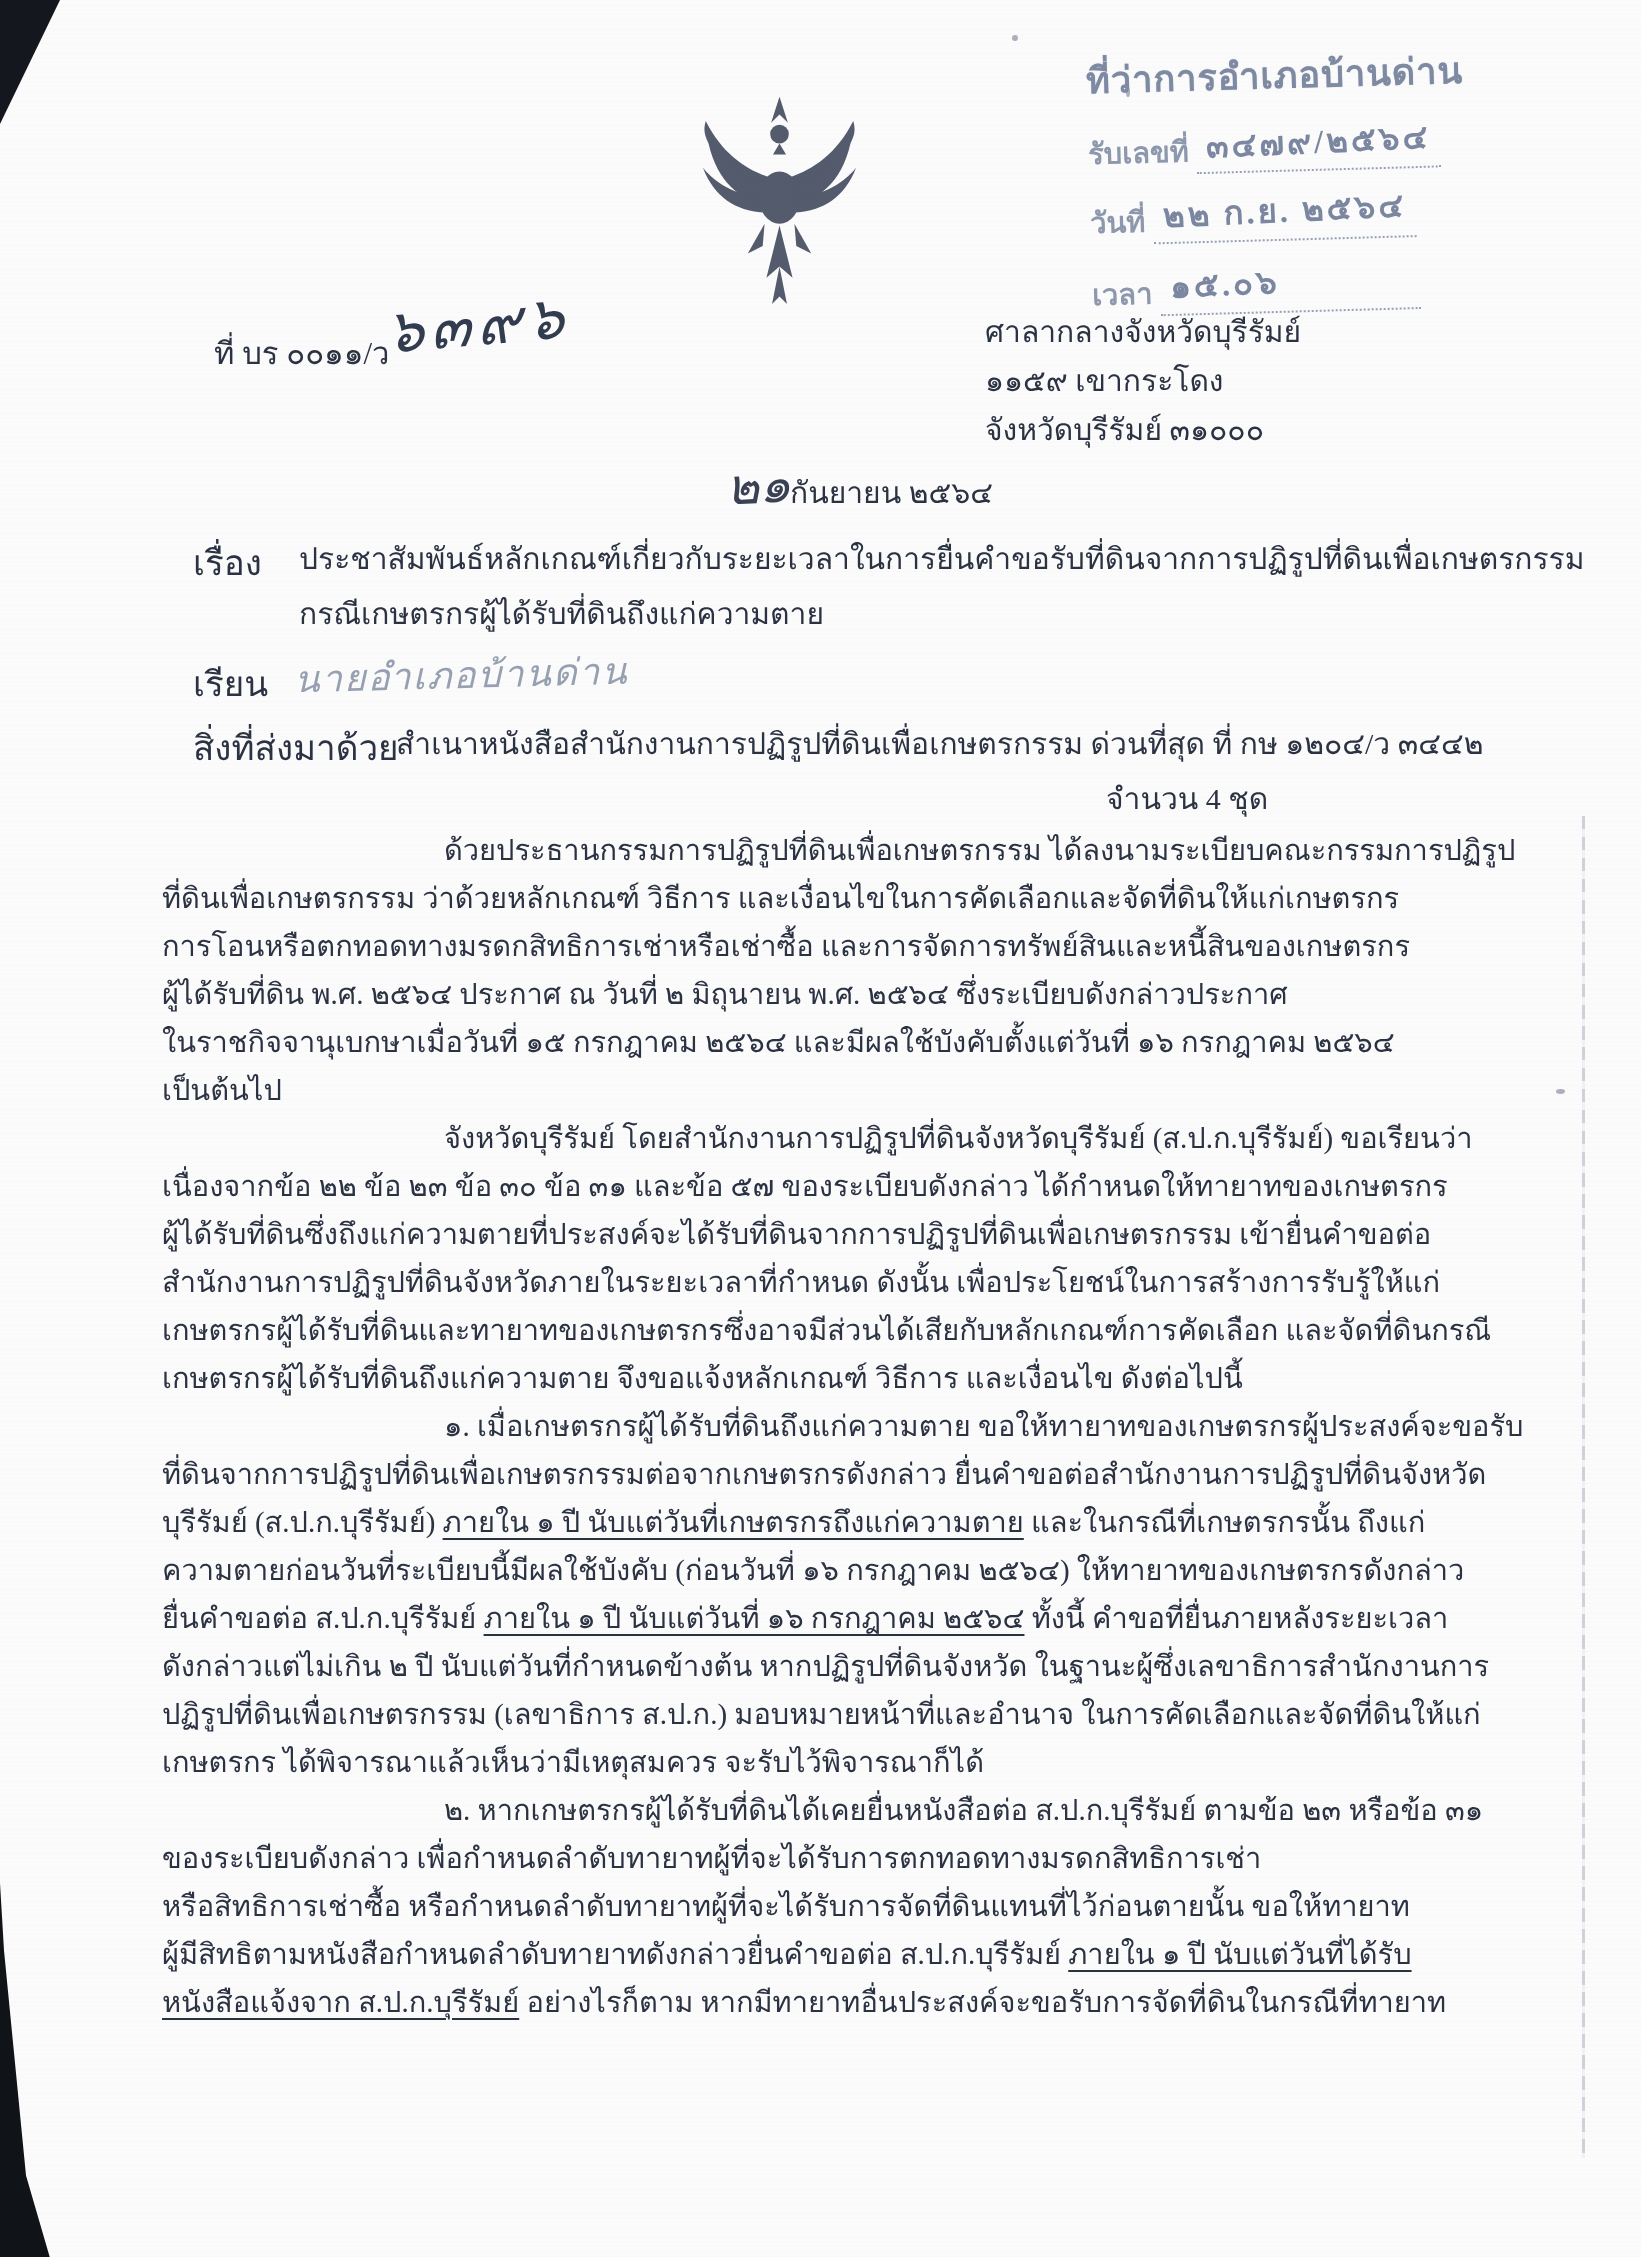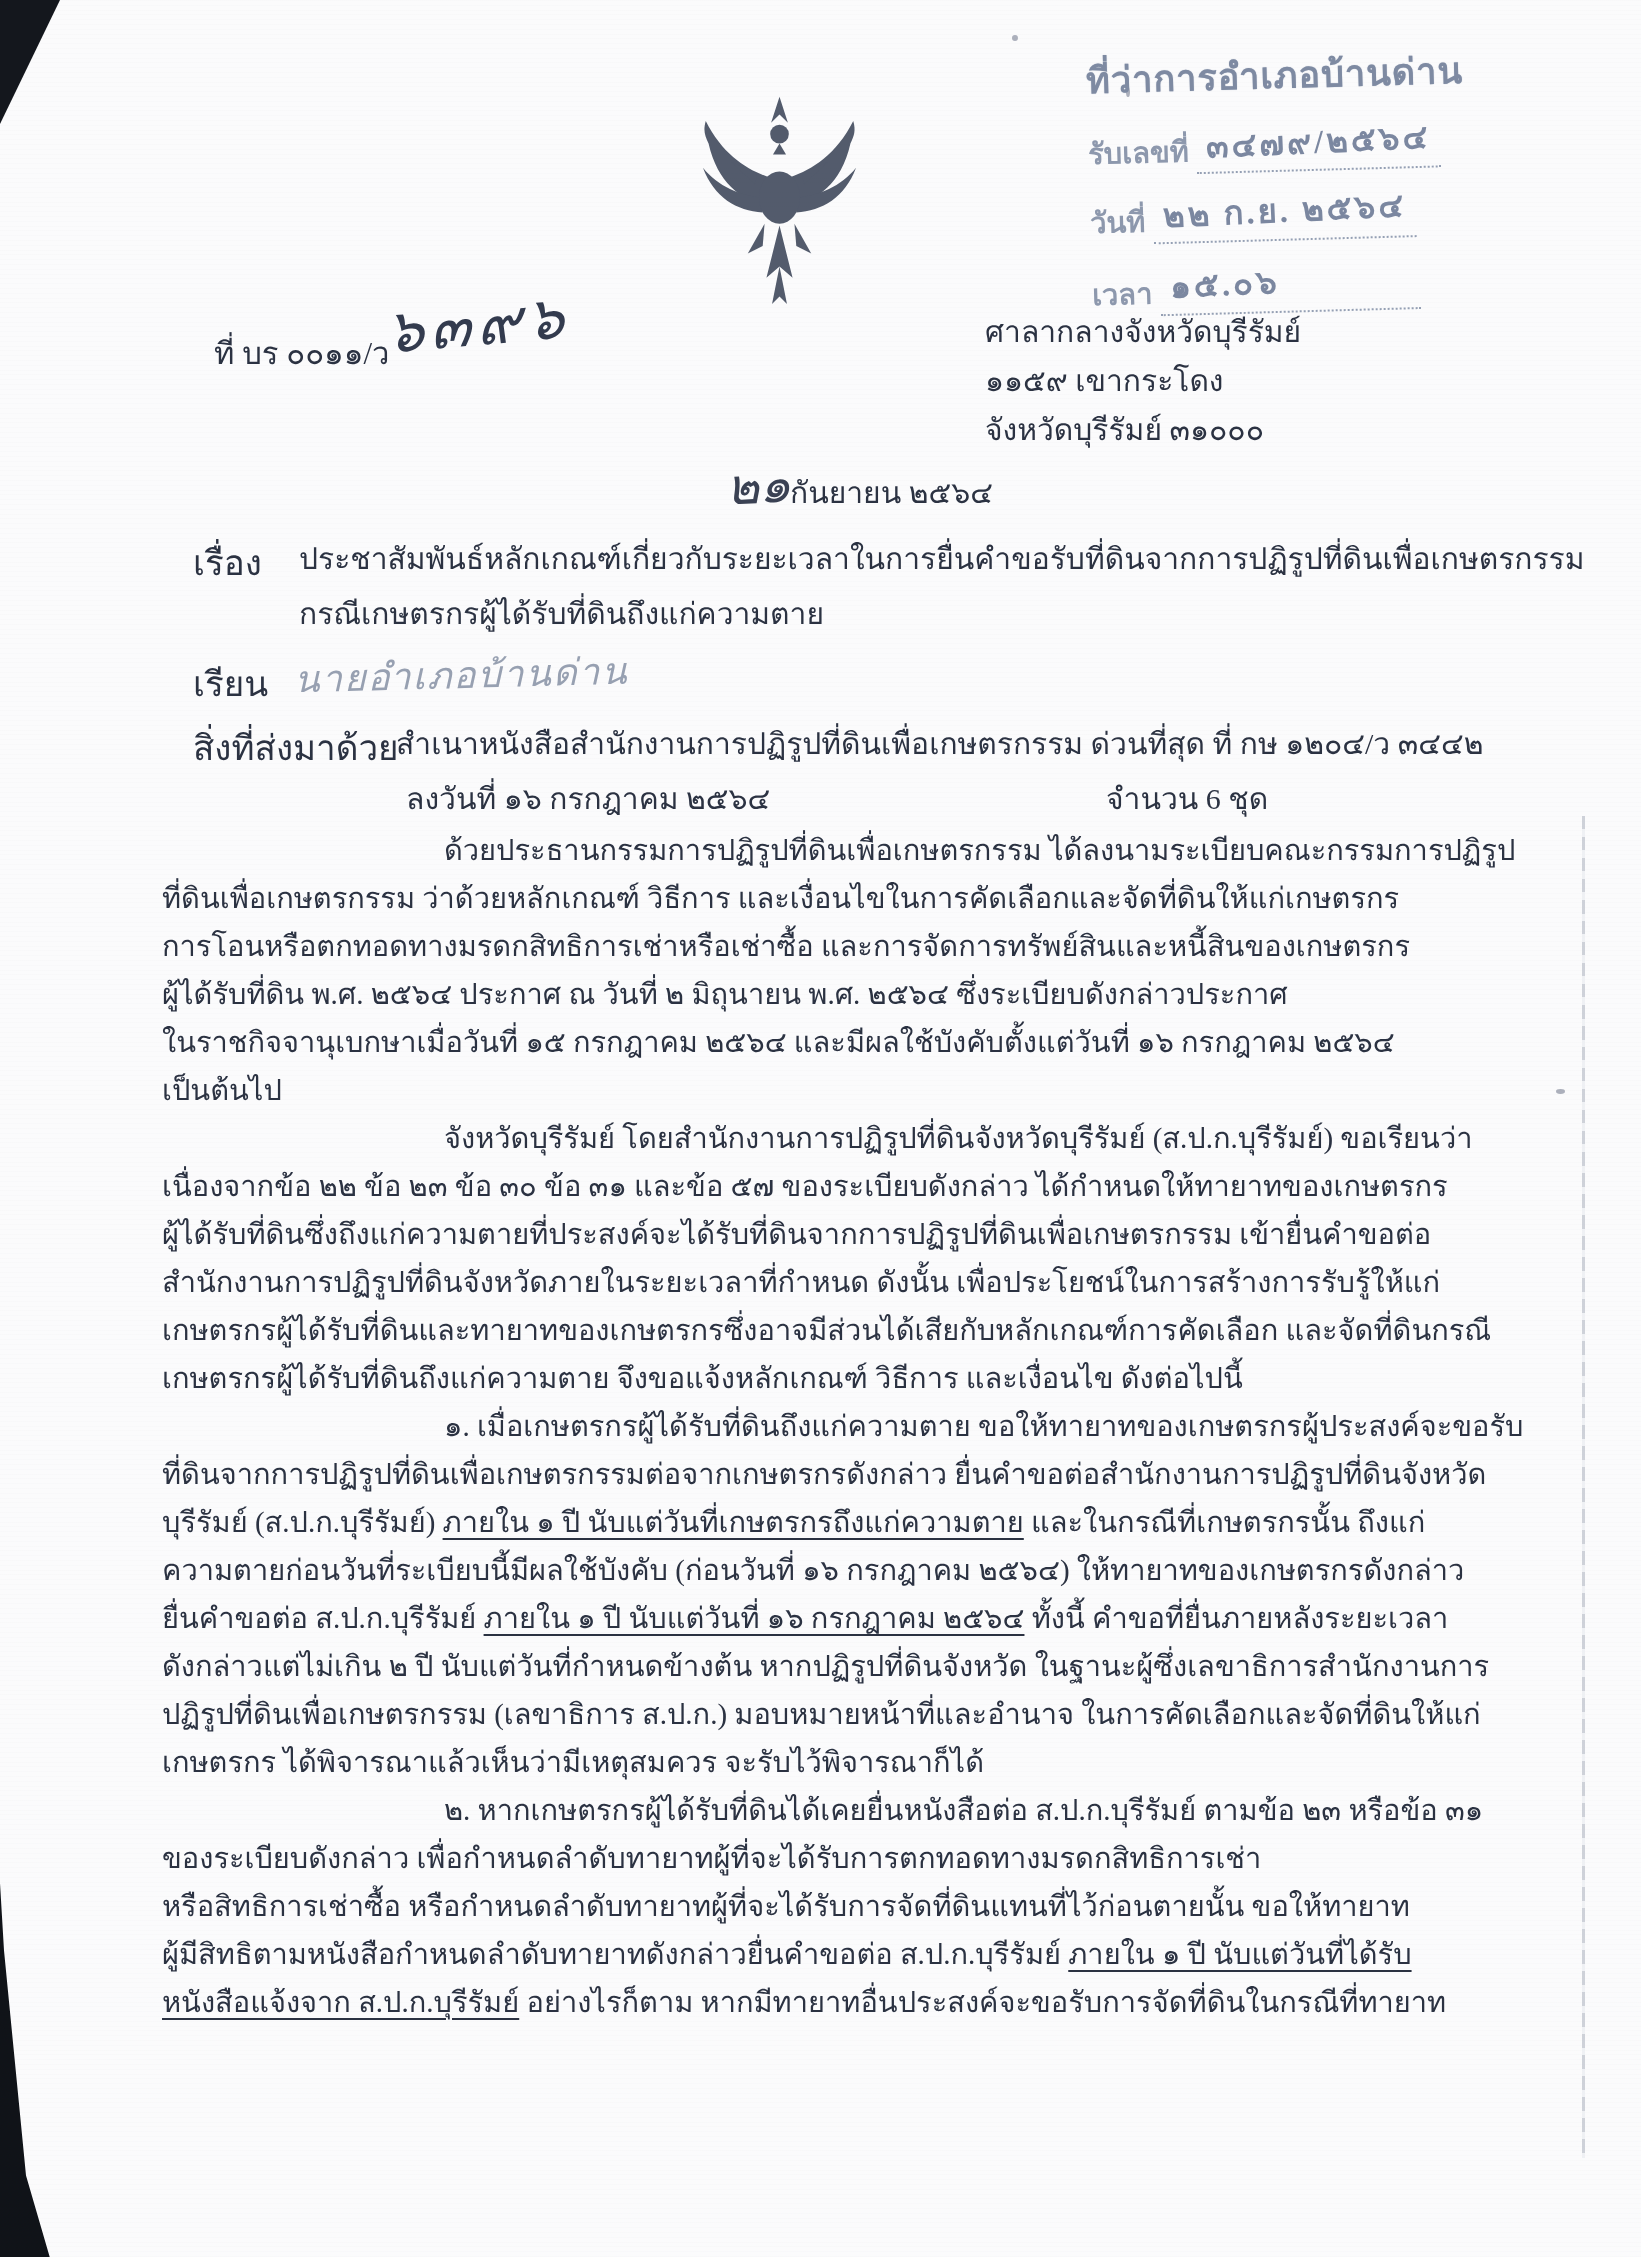--- a/index.html
+++ b/index.html
@@ -124,22 +124,21 @@
 
   <div class="abs label subject-label">เรื่อง</div>
   <div class="abs subject-1">ประชาสัมพันธ์หลักเกณฑ์เกี่ยวกับระยะเวลาในการยื่นคำขอรับที่ดินจากการปฏิรูปที่ดินเพื่อเกษตรกรรม</div>
   <div class="abs subject-2">กรณีเกษตรกรผู้ได้รับที่ดินถึงแก่ความตาย</div>
 
   <div class="abs label to-label">เรียน</div>
   <div class="abs to-hand">นายอำเภอบ้านด่าน</div>
 
   <div class="abs label attach-label">สิ่งที่ส่งมาด้วย</div>
   <div class="abs attach-1">สำเนาหนังสือสำนักงานการปฏิรูปที่ดินเพื่อเกษตรกรรม ด่วนที่สุด ที่ กษ ๑๒๐๔/ว ๓๔๔๒</div>
-  <div class="abs attach-2">ลงวันที่ ๑๖ กรกฎาคม ๒๕๖๔</div>
-  <div class="abs attach-count">จำนวน 6 ชุด</div>
+  <div class="abs attach-count">จำนวน 4 ชุด</div>
 
   <div class="abs body-text">
     <div>
         <div class="bodyline indent"><span>ด้วยประธานกรรมการปฏิรูปที่ดินเพื่อเกษตรกรรม ได้ลงนามระเบียบคณะกรรมการปฏิรูป</span></div>
         <div class="bodyline"><span>ที่ดินเพื่อเกษตรกรรม ว่าด้วยหลักเกณฑ์ วิธีการ และเงื่อนไขในการคัดเลือกและจัดที่ดินให้แก่เกษตรกร</span></div>
         <div class="bodyline"><span>การโอนหรือตกทอดทางมรดกสิทธิการเช่าหรือเช่าซื้อ และการจัดการทรัพย์สินและหนี้สินของเกษตรกร</span></div>
         <div class="bodyline"><span>ผู้ได้รับที่ดิน พ.ศ. ๒๕๖๔ ประกาศ ณ วันที่ ๒ มิถุนายน พ.ศ. ๒๕๖๔ ซึ่งระเบียบดังกล่าวประกาศ</span></div>
         <div class="bodyline"><span>ในราชกิจจานุเบกษาเมื่อวันที่ ๑๕ กรกฎาคม ๒๕๖๔ และมีผลใช้บังคับตั้งแต่วันที่ ๑๖ กรกฎาคม ๒๕๖๔</span></div>
         <div class="bodyline"><span>เป็นต้นไป</span></div>
       </div>

